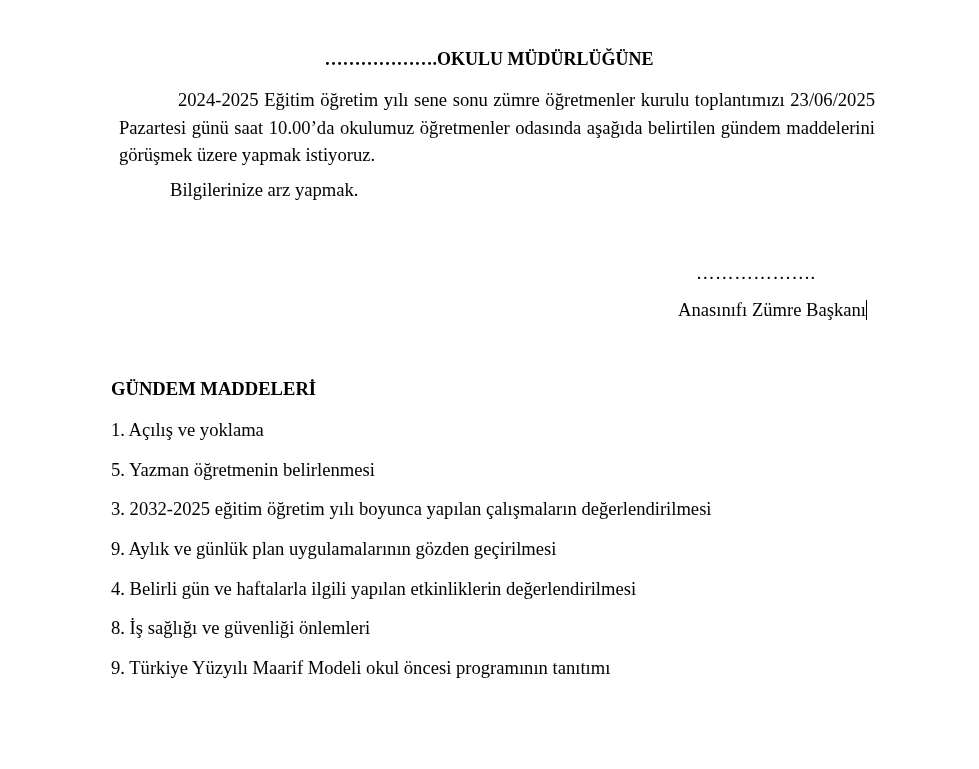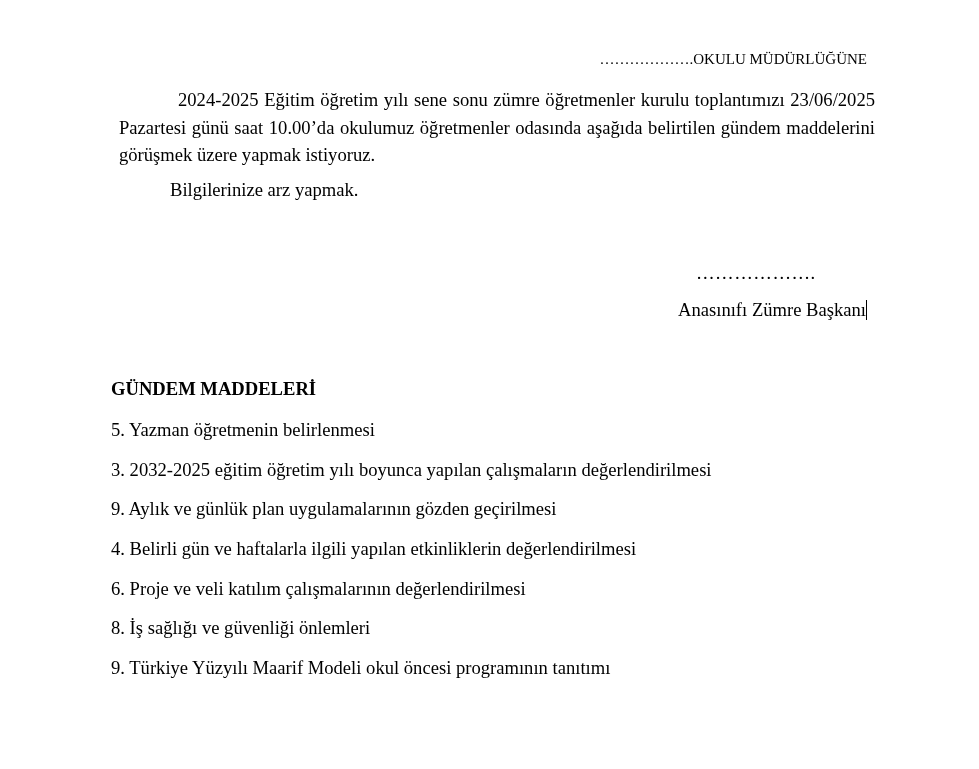--- a/index.html
+++ b/index.html
@@ -20,23 +20,23 @@
       position: absolute;
       left: 111px;
       top: 0;
       width: 756px;
     }
     .title {
       position: absolute;
       top: 47px;
       left: 0;
       width: 756px;
-      text-align: right;
-      font-weight: normal;
-      font-size: 15px;
+      text-align: center;
+      font-weight: bold;
+      font-size: 18px;
       line-height: 24px;
     }
     .intro {
       position: absolute;
       top: 86px;
       left: 8px;
       width: 756px;
       text-align: justify;
       text-indent: 59px;
       line-height: 27.5px;
@@ -102,21 +102,21 @@
 
   <div class="closing">Bilgilerinize arz yapmak.</div>
 
   <div class="sig-dots">……………….</div>
 
   <div class="sig-name"><span>Anasınıfı Zümre Başkanı</span><span class="cursor"></span></div>
 
   <div class="agenda-heading">GÜNDEM MADDELERİ</div>
 
   <ul class="agenda-list">
+    <li class="agenda-item">1. Açılış ve yoklama</li>
     <li class="agenda-item">5. Yazman öğretmenin belirlenmesi</li>
     <li class="agenda-item">3. 2032-2025 eğitim öğretim yılı boyunca yapılan çalışmaların değerlendirilmesi</li>
     <li class="agenda-item">9. Aylık ve günlük plan uygulamalarının gözden geçirilmesi</li>
     <li class="agenda-item">4. Belirli gün ve haftalarla ilgili yapılan etkinliklerin değerlendirilmesi</li>
-    <li class="agenda-item">6. Proje ve veli katılım çalışmalarının değerlendirilmesi</li>
     <li class="agenda-item">8. İş sağlığı ve güvenliği önlemleri</li>
     <li class="agenda-item">9. Türkiye Yüzyılı Maarif Modeli okul öncesi programının tanıtımı</li>
   </ul>
 </div>
 
 </body></html>

